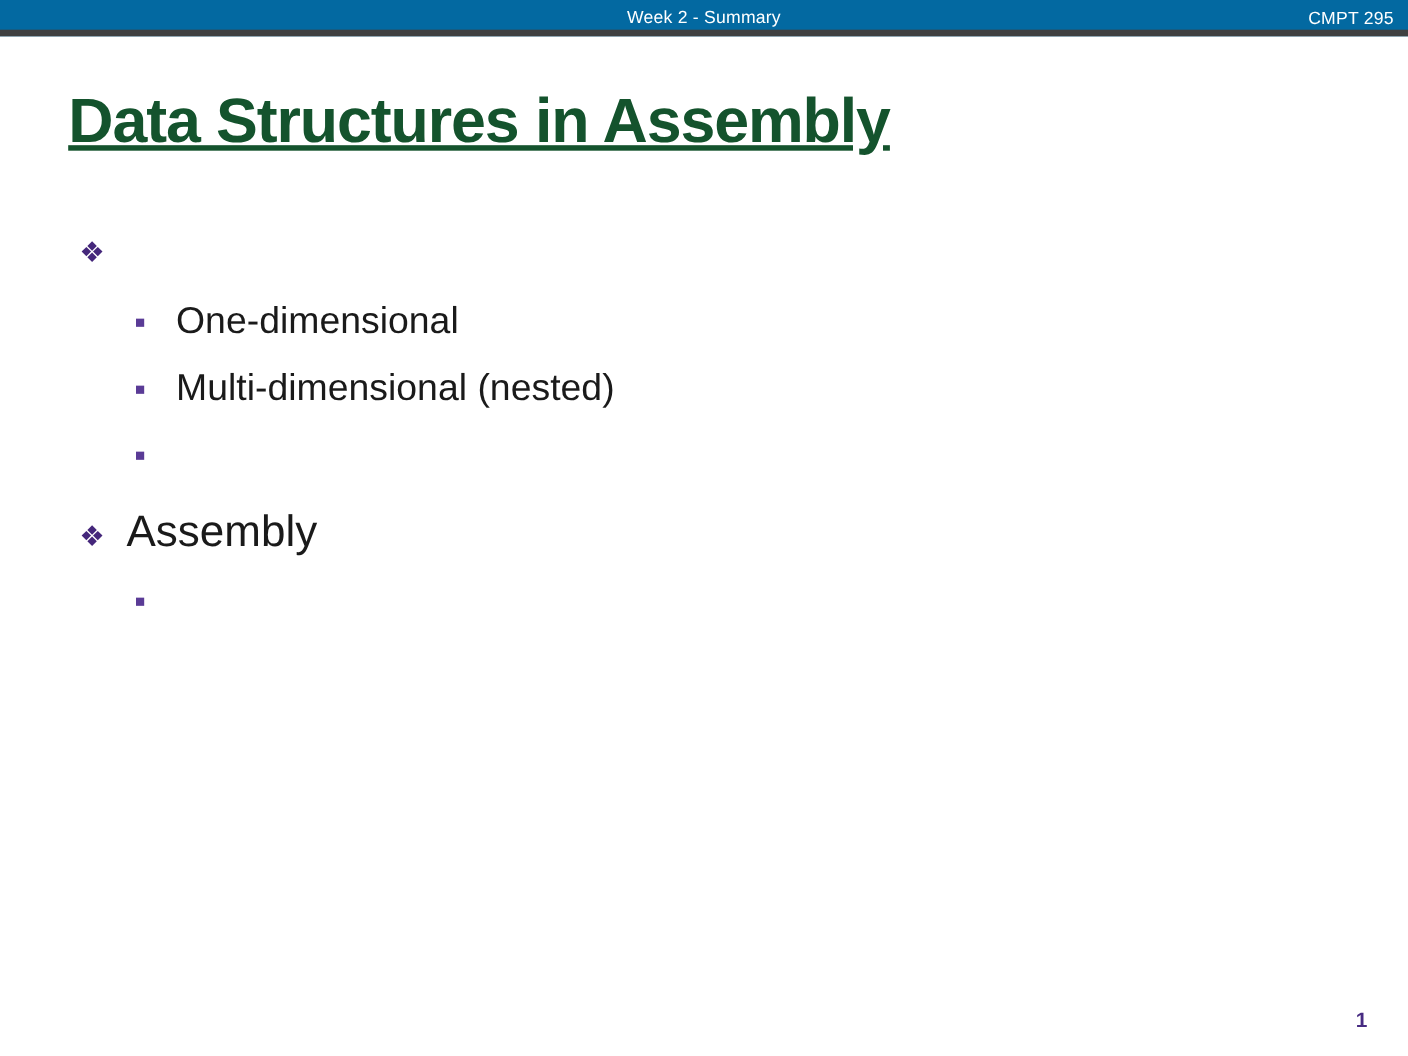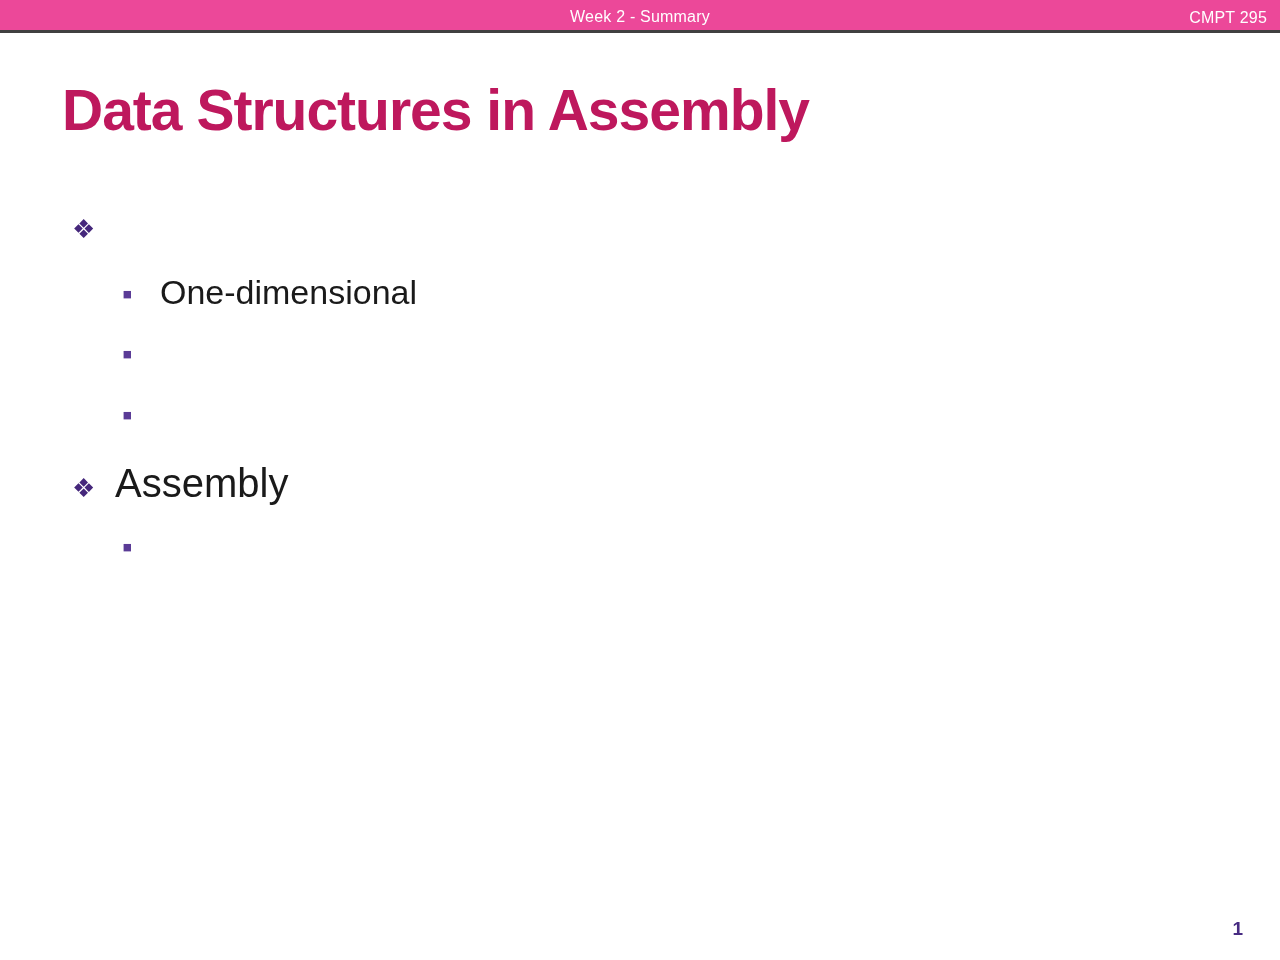--- a/index.html
+++ b/index.html
@@ -12,22 +12,22 @@
   .slide {
     position: relative;
     width: 1280px; height: 960px;
     background: #ffffff;
   }
   
   .topbar {
     position: absolute;
     left: 0; top: 0;
     width: 1280px; height: 33px;
-    background: #ec4899;
-    border-bottom: 3px solid #404040;
+    background: #0369a1;
+    border-bottom: 6px solid #404040;
   }
   .topbar-center {
     position: absolute;
     left: 0; right: 0; top: 0;
     height: 33px;
     display: flex; align-items: center; justify-content: center;
     color: #ffffff;
     font-size: 16px;
     letter-spacing: 0.2px;
   }
@@ -39,23 +39,24 @@
     color: #ffffff;
     font-size: 16px;
     letter-spacing: 0.2px;
   }
   
   .title {
     position: absolute;
     left: 62px; top: 78px;
     font-size: 57px;
     font-weight: 700;
-    color: #be185d;
+    color: #14532d;
     letter-spacing: -1px;
     line-height: 1.15;
+    text-decoration: underline;
   }
   
   .bullets {
     position: absolute;
     left: 0; top: 196px;
     width: 1100px;
   }
   .bullet {
     display: flex;
     align-items: baseline;
@@ -121,20 +122,21 @@
       <span class="marker">❖</span>
     </div>
 
     <div class="bullet l2">
       <span class="marker">▪</span>
       <span class="btext">One-dimensional</span>
     </div>
 
     <div class="bullet l2">
       <span class="marker">▪</span>
+      <span class="btext">Multi-dimensional (nested)</span>
     </div>
 
     <div class="bullet l2">
       <span class="marker">▪</span>
     </div>
 
     <div class="bullet l1 group-gap">
       <span class="marker">❖</span>
       <span class="btext">Assembly</span>
     </div>

